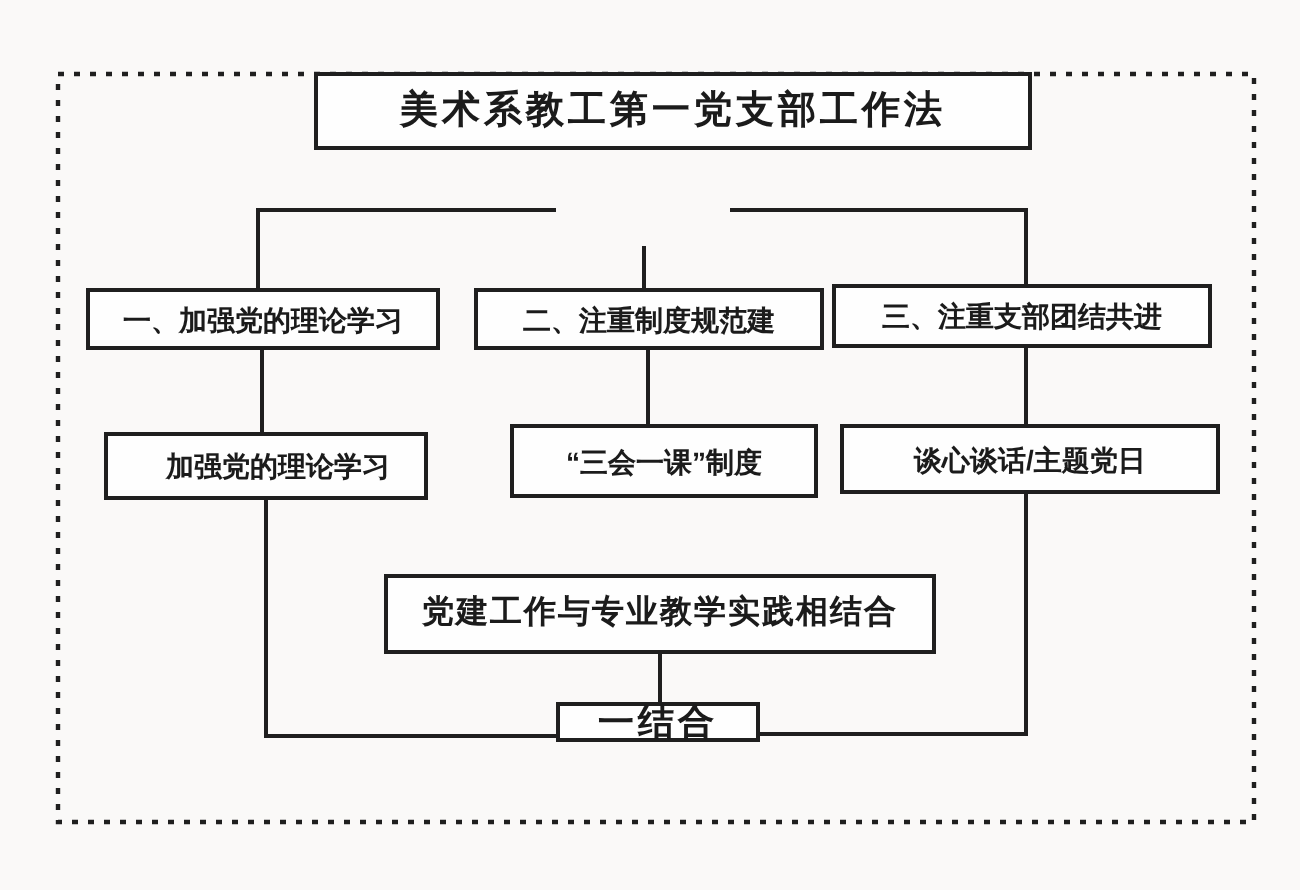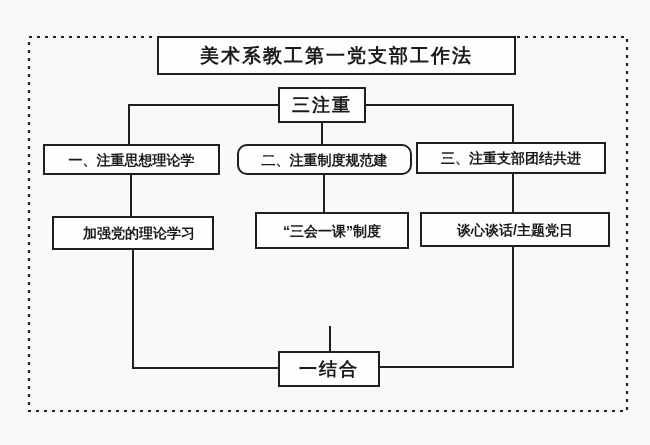--- a/index.html
+++ b/index.html
@@ -51,27 +51,27 @@
     line-height:1;
   }
   .title-box{
     left:157px;top:17px;width:359px;height:39px;
     font-size:19px;letter-spacing:2px;
     border-width:2.4px;
     margin-top:19px;
   }
   .hub-top{left:278px;top:87px;width:88px;height:36px;font-size:18px;letter-spacing:2px;}
   .focus-1{left:43px;top:144px;width:177px;height:31px;font-size:14px;}
-  .focus-2{left:237px;top:144px;width:175px;height:31px;font-size:14px;border-radius:10px;}
+  .focus-2{left:237px;top:144px;width:175px;height:31px;font-size:14px;}
   .focus-3{left:416px;top:142px;width:190px;height:32px;font-size:14px;}
   .measure-1{left:52px;top:216px;width:162px;height:34px;font-size:14px;padding-left:12px;}
   .measure-2{left:255px;top:212px;width:154px;height:37px;font-size:14px;}
   .measure-3{left:420px;top:212px;width:190px;height:35px;font-size:14px;}
   .integration{left:192px;top:287px;width:276px;height:40px;font-size:16px;letter-spacing:1px;}
-  .hub-bottom{left:278px;top:351px;width:102px;height:36px;font-size:18px;letter-spacing:2px;}
+  .hub-bottom{left:278px;top:351px;width:102px;height:20px;font-size:18px;letter-spacing:2px;}
 </style>
 </head>
 <body>
 
 <div class="stage">
 
   <svg class="wires" viewBox="0 0 650 445" xmlns="http://www.w3.org/2000/svg">
     <rect class="dashed" x="29" y="37" width="598" height="374"></rect>
     <polyline points="278,105 129,105 129,146"></polyline>
     <polyline points="365,105 513,105 513,144"></polyline>
@@ -79,26 +79,26 @@
     <line x1="131" y1="175" x2="131" y2="218"></line>
     <line x1="324" y1="175" x2="324" y2="214"></line>
     <line x1="513" y1="174" x2="513" y2="214"></line>
     <polyline points="133,248 133,368 279,368"></polyline>
     <polyline points="513,245 513,367 379,367"></polyline>
     <line x1="330" y1="326" x2="330" y2="353"></line>
   </svg>
 
   <div class="node title-box">美术系教工第一党支部工作法</div>
 
-  <div class="node hub-top">三注重</div>
 
-  <div class="node focus-1">一、注重思想理论学</div>
+  <div class="node focus-1">一、加强党的理论学习</div>
   <div class="node focus-2">二、注重制度规范建</div>
   <div class="node focus-3">三、注重支部团结共进</div>
 
   <div class="node measure-1">加强党的理论学习</div>
   <div class="node measure-3">谈心谈话/主题党日</div>
   <div class="node measure-2">“三会一课”制度</div>
 
+  <div class="node integration">党建工作与专业教学实践相结合</div>
 
   <div class="node hub-bottom">一结合</div>
 
 </div>
 
 </body></html>

